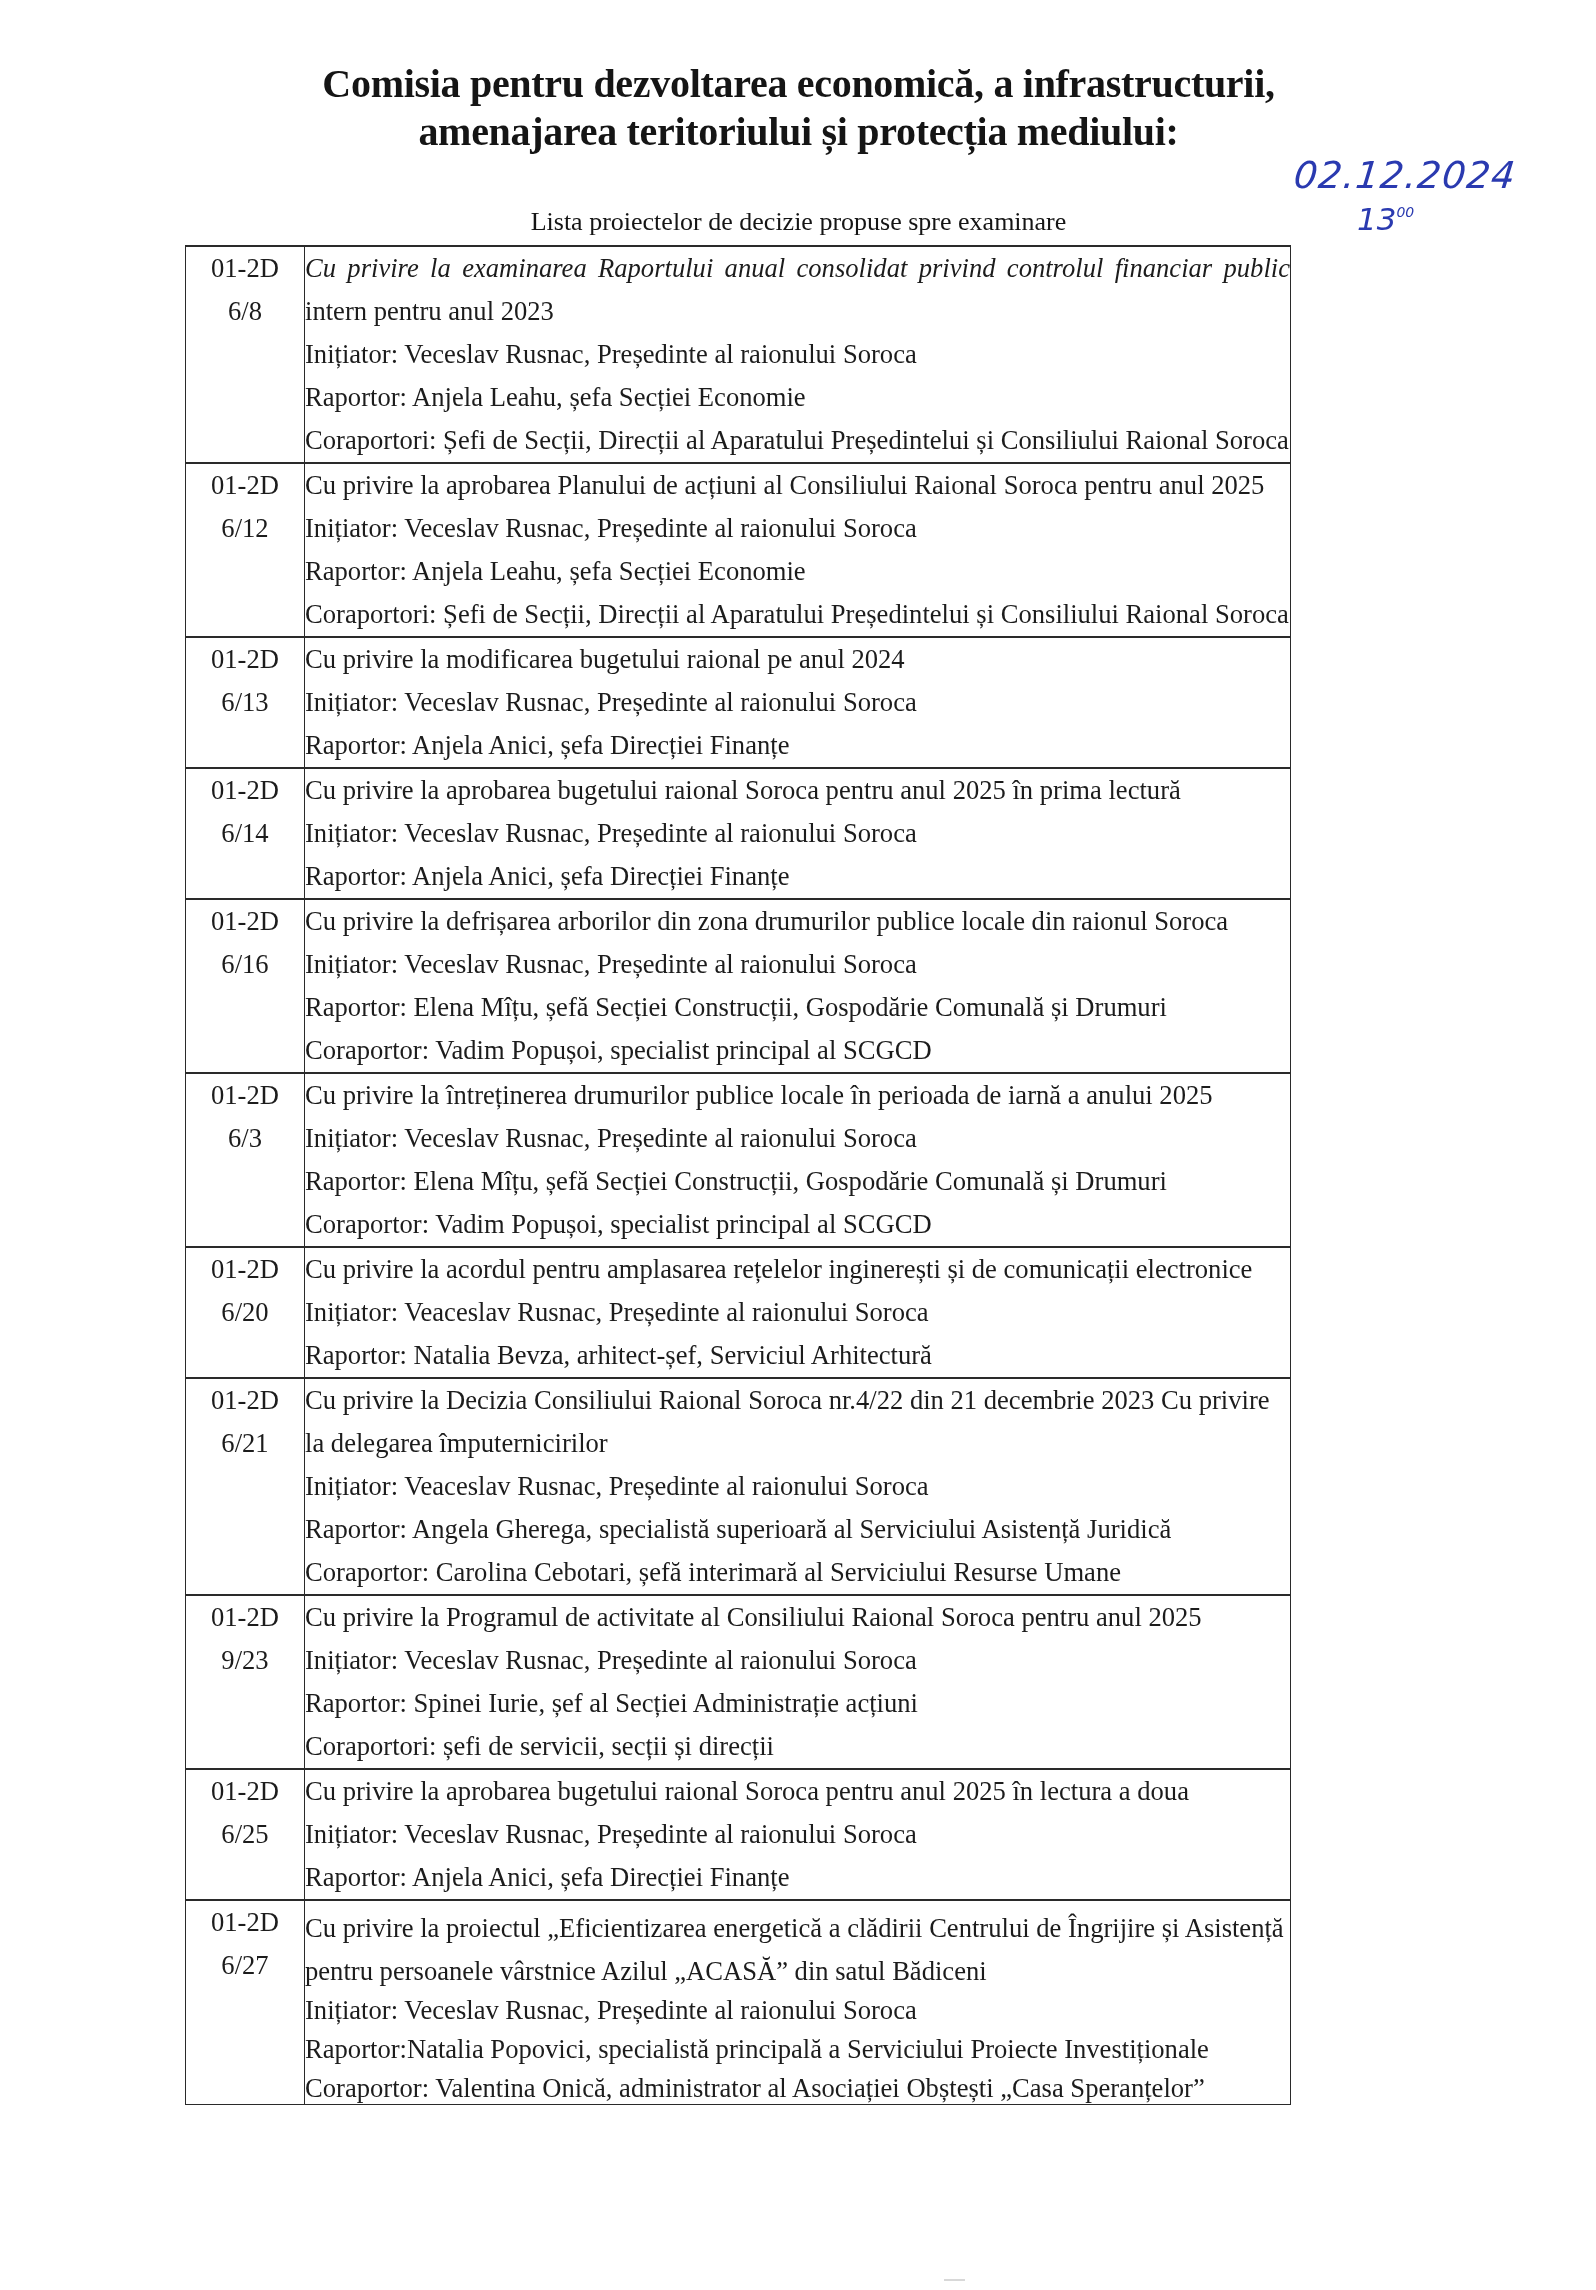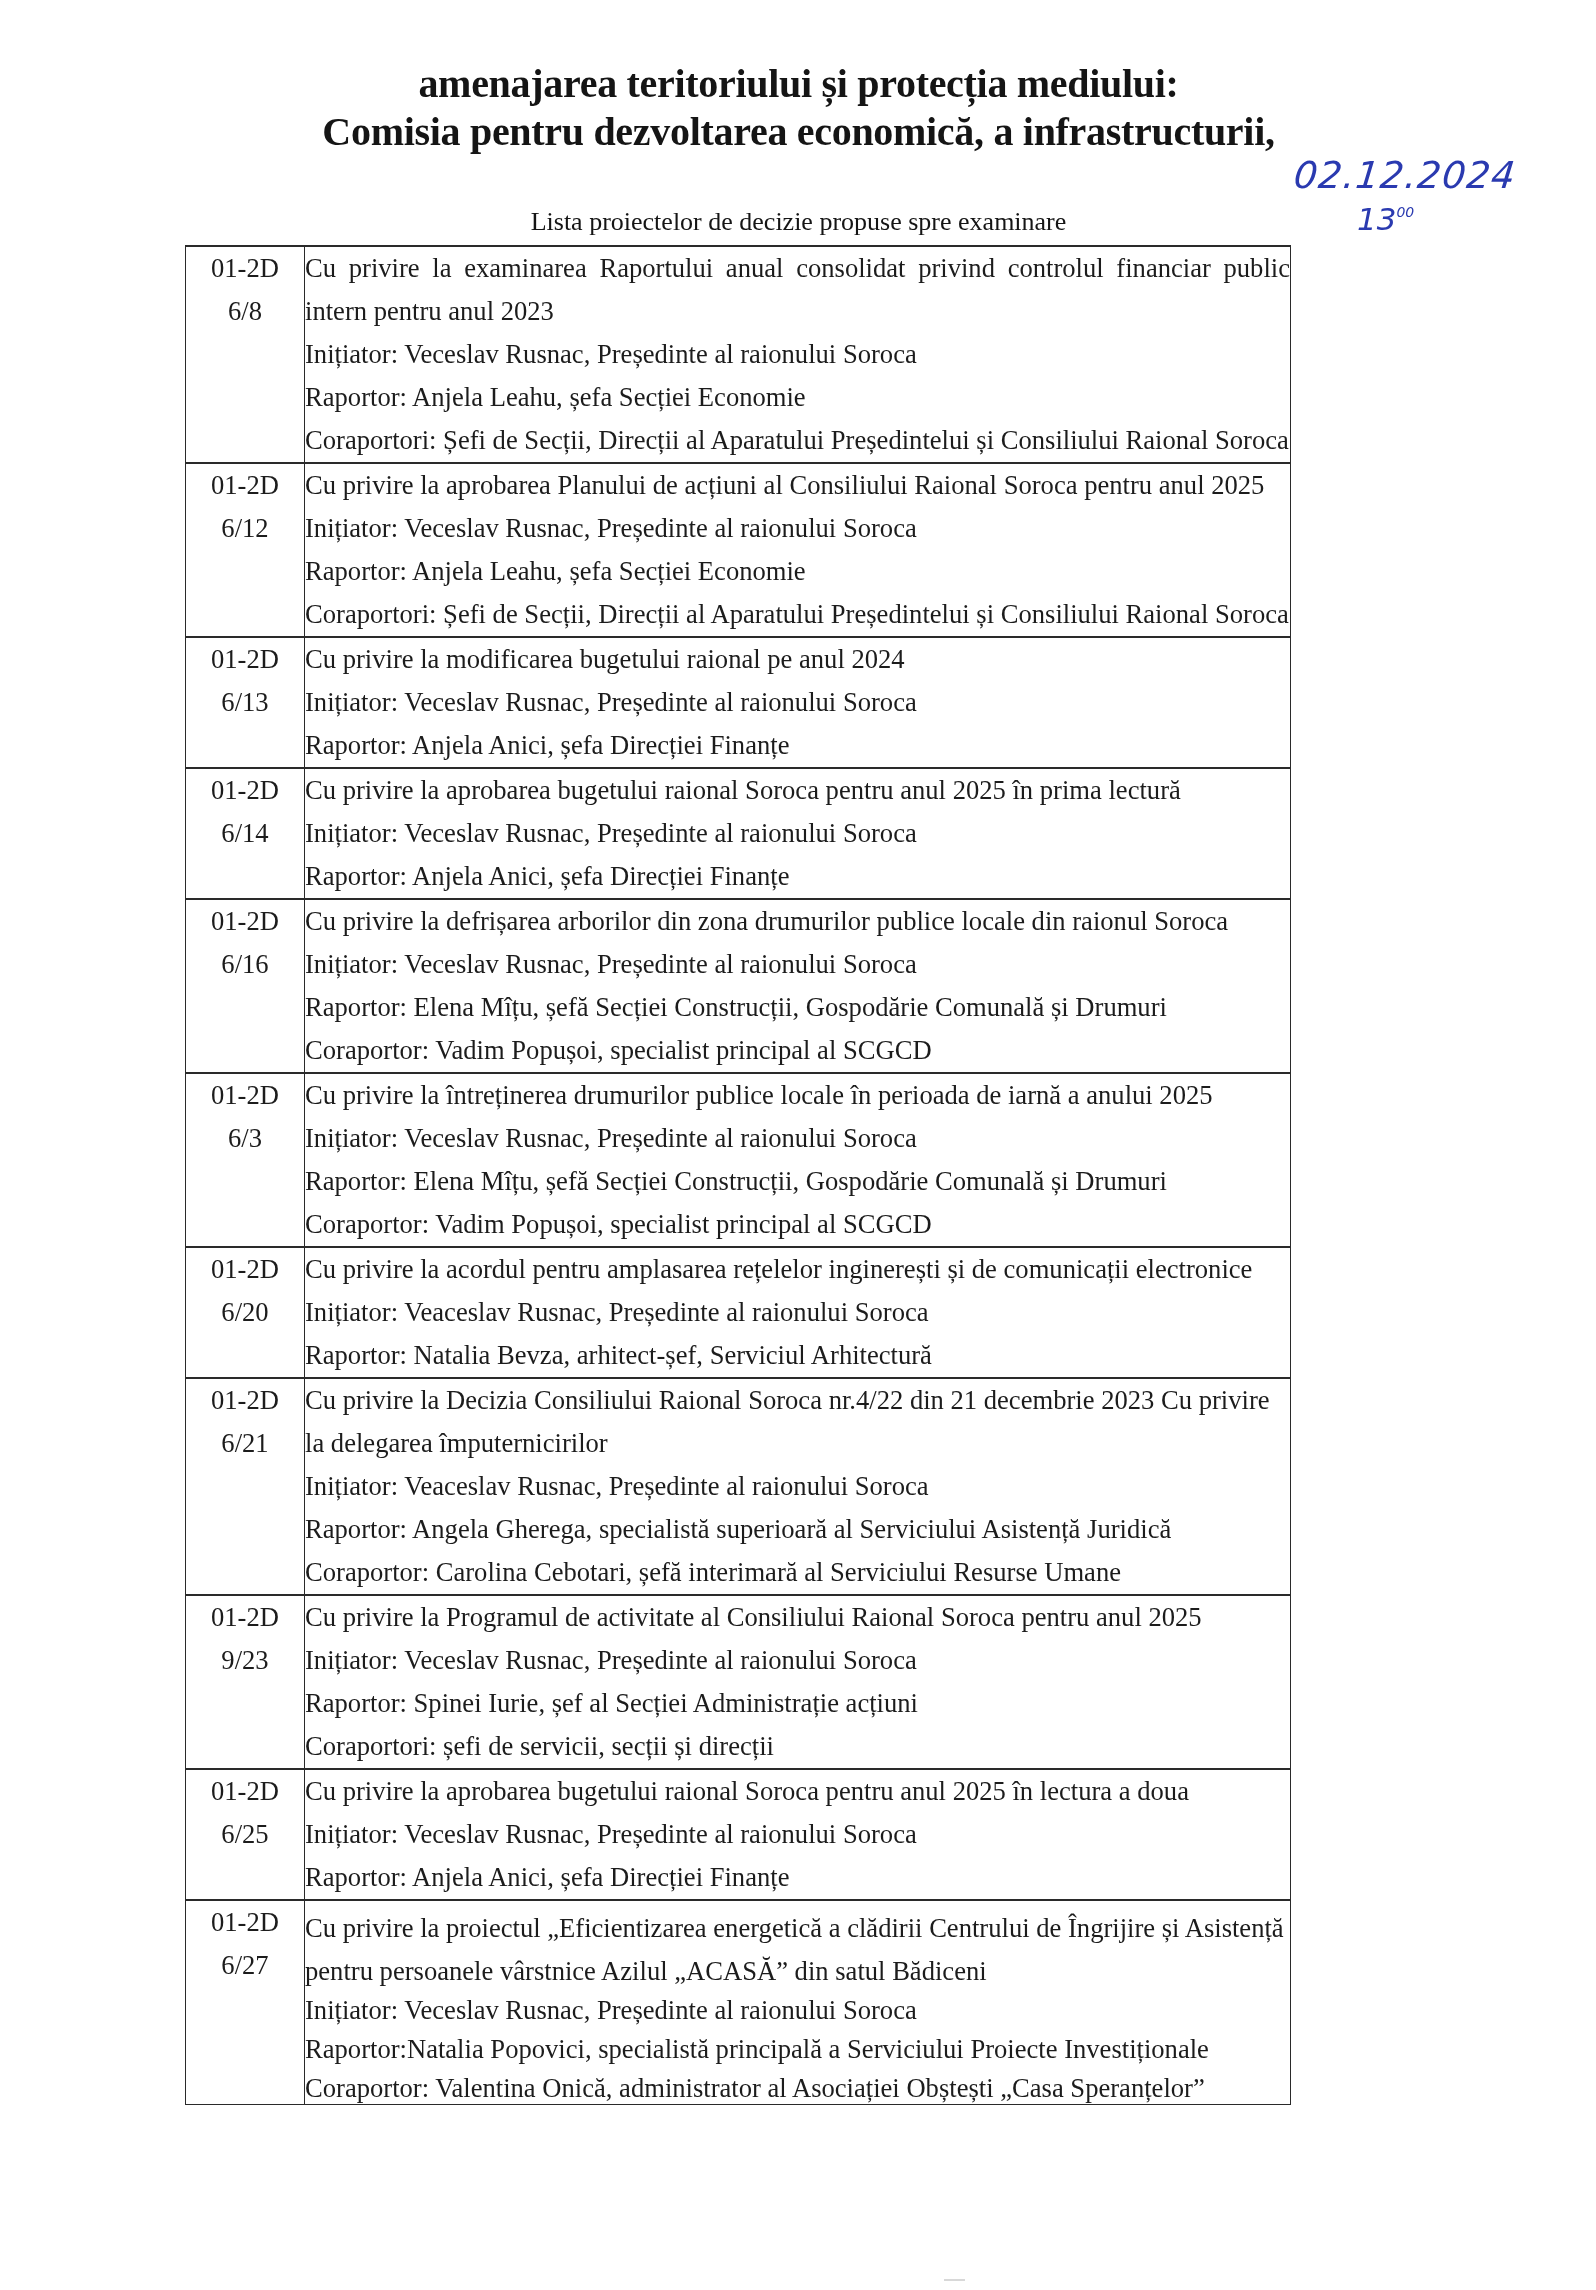--- a/index.html
+++ b/index.html
@@ -32,34 +32,34 @@
       border-collapse: collapse; table-layout: fixed;
       font-size: 26.6px; line-height: 43px;
     }
     table.projects td {
       border: 1.9px solid #2a2a2a; vertical-align: top; padding: 0;
     }
     table.projects tr { border-top: 2.9px solid #2a2a2a; }
     td.code-cell { width: 118px; text-align: center; padding-top: 0; }
     td.desc-cell { padding: 0 7.7px 0 10.6px; }
     .line { display: block; white-space: nowrap; }
-    .line.justify { text-align: justify; text-align-last: justify; white-space: normal; }
+    .line.justify { text-align: justify; text-align-last: justify; white-space: normal; font-style: italic; }
     .tight .line { line-height: 31px; margin-top: 8px; }
     .tight .line.first { line-height: 39px; }
     .scan-mark {
       position: absolute; left: 944px; top: 2279px; width: 21px; height: 1.9px;
       background: #d8d8d8;
     }
   </style>
 </head>
 <body>
 
 <div class="title">
+  <div>Comisia pentru dezvoltarea economică, a infrastructurii,</div>
   <div>amenajarea teritoriului și protecția mediului:</div>
-  <div>Comisia pentru dezvoltarea economică, a infrastructurii,</div>
 </div>
 
 <div class="handwritten hw-date">02.12.2024</div>
 <div class="handwritten hw-time"><span>13</span><sup>00</sup></div>
 
 <div class="subtitle">Lista  proiectelor de decizie propuse spre examinare</div>
 
 <table class="projects">
   <tbody id="projects-body">
       <tr>

